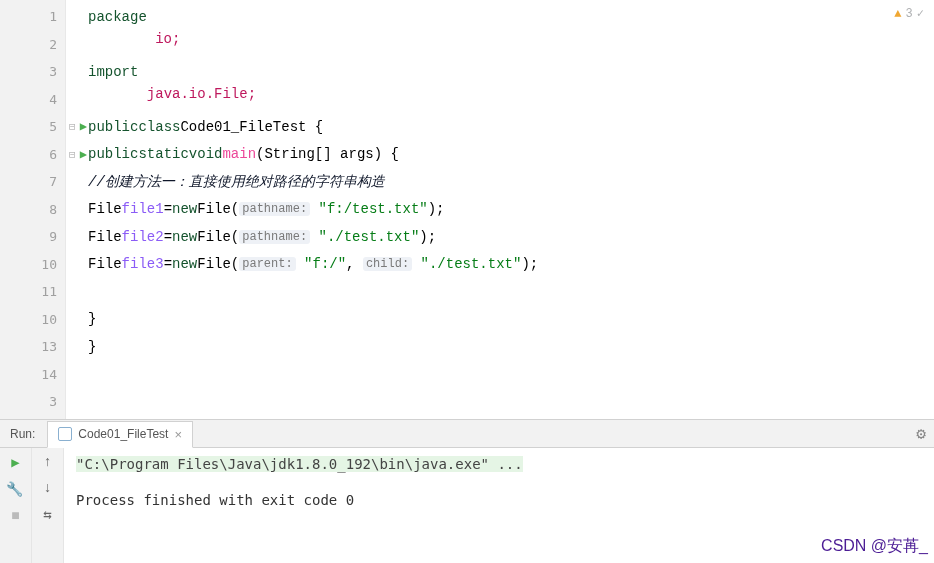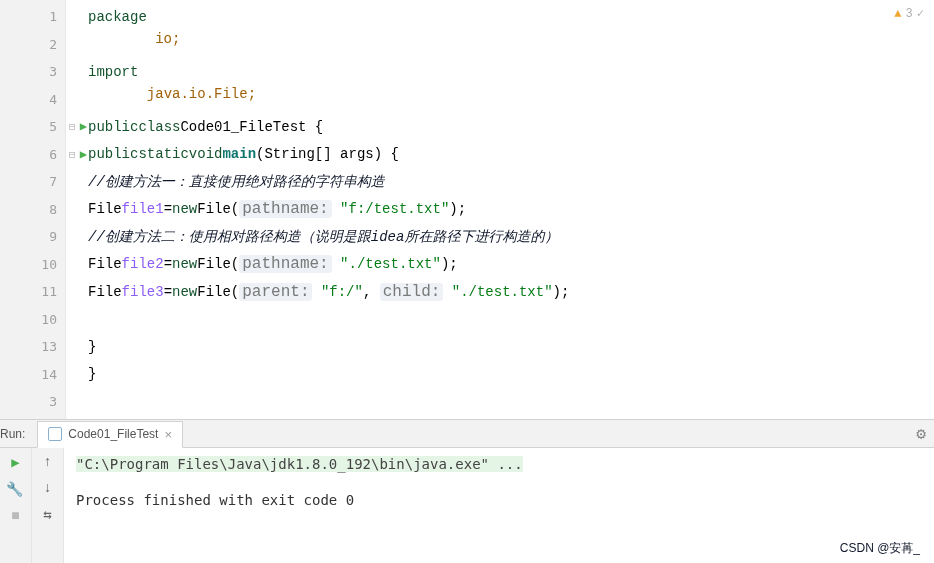--- a/index.html
+++ b/index.html
@@ -63,32 +63,32 @@
     .fold-marker {
       position: absolute;
       left: 3px;
       color: #bbb;
       font-size: 11px;
       display: flex;
       align-items: center;
       height: 27.5px;
     }
     .kw { color: #14532d; }
-    .pkg { color: #a16207; margin-top: 44px; }
+    .pkg { color: #be185d; margin-top: 44px; }
     .str { color: #067d17; }
     .cmt { color: #0f172a; font-style: italic; }
-    .def { color: #0f766e; font-weight: bold; }
+    .def { color: #ec4899; }
     .var { color: #8b5cf6; }
     .cls { color: #000; }
     .hint {
       background: #eef1f6;
       color: #7a7a7a;
       border-radius: 3px;
       padding: 0 3px;
-      font-size: 16px;
+      font-size: 12px;
       font-style: normal;
     }
     .cursor-caret {
       display: inline-block;
       width: 1px;
       height: 18px;
       background: #000;
       vertical-align: middle;
       margin-bottom: 2px;
     }
@@ -108,20 +108,21 @@
       height: 144px;
       display: flex;
       flex-direction: column;
     }
     .run-tabs {
       height: 28px;
       background: #f2f2f2;
       border-bottom: 1px solid #d1d1d1;
       display: flex;
       align-items: center;
+      padding-left: 10px;
       gap: 12px;
       position: relative;
     }
     .run-label {
       color: #555;
       font-family: "Segoe UI", sans-serif;
       font-size: 12px;
     }
     .tab-item {
       display: flex;
@@ -188,24 +189,24 @@
       display: inline;
       color: #444;
     }
     .exit-line {
       margin-top: 20px;
       color: #333;
     }
     .watermark {
       position: absolute;
       bottom: 6px;
-      right: 14px;
-      color: #0f172a;
+      right: 6px;
+      color: #4c1d95;
       font-family: "Segoe UI", sans-serif;
-      font-size: 12px;
+      font-size: 16px;
     }
   </style>
 </head>
 <body>
 
 <div class="editor-area">
   <div class="gutter">
     <div class="gutter-row">
         <span class="line-no">1</span>
       </div>
@@ -263,21 +264,20 @@
     </div>
 
     <div class="code-line"><span class="kw">package</span><span class="pkg"> io;</span></div>
     <div class="code-line"></div>
     <div class="code-line"><span class="kw">import</span><span class="pkg"> java.io.File;</span></div>
     <div class="code-line"></div>
     <div class="code-line"><span class="fold-marker">⊟</span><span class="kw">public</span> <span class="kw">class</span> <span class="cls">Code01_FileTest</span><span> {</span></div>
     <div class="code-line"><span class="fold-marker">⊟</span>    <span class="kw">public</span> <span class="kw">static</span> <span class="kw">void</span> <span class="def">main</span><span>(String[] args) {</span></div>
     <div class="code-line">        <span class="cmt">//创建方法一：直接使用绝对路径的字符串构造</span></div>
     <div class="code-line">        <span class="cls">File</span> <span class="var">file1</span><span>=</span><span class="kw">new</span> <span class="cls">File</span><span>(</span> <span class="hint">pathname:</span><span> </span><span class="str">"f:/test.txt"</span><span>);</span></div>
-    <div class="code-line">        <span class="cmt">//创建方法二：使用相对路径构造（说明是跟idea所在路径下进行构造的）</span></div>
     <div class="code-line">        <span class="cls">File</span> <span class="var">file2</span><span>=</span><span class="kw">new</span> <span class="cls">File</span><span>(</span> <span class="hint">pathname:</span><span> </span><span class="str">"./test.txt"</span><span>);</span></div>
     <div class="code-line">        <span class="cls">File</span> <span class="var">file3</span><span>=</span><span class="kw">new</span> <span class="cls">File</span><span>(</span> <span class="hint">parent:</span><span> </span><span class="str">"f:/"</span><span>, </span><span class="hint">child:</span><span> </span><span class="str">"./test.txt"</span><span>);</span></div>
     <div class="code-line"></div>
     <div class="code-line">    <span>}</span></div>
     <div class="code-line"><span>}</span></div>
   </div>
 </div>
 
 <div class="run-panel">
   <div class="run-tabs">

